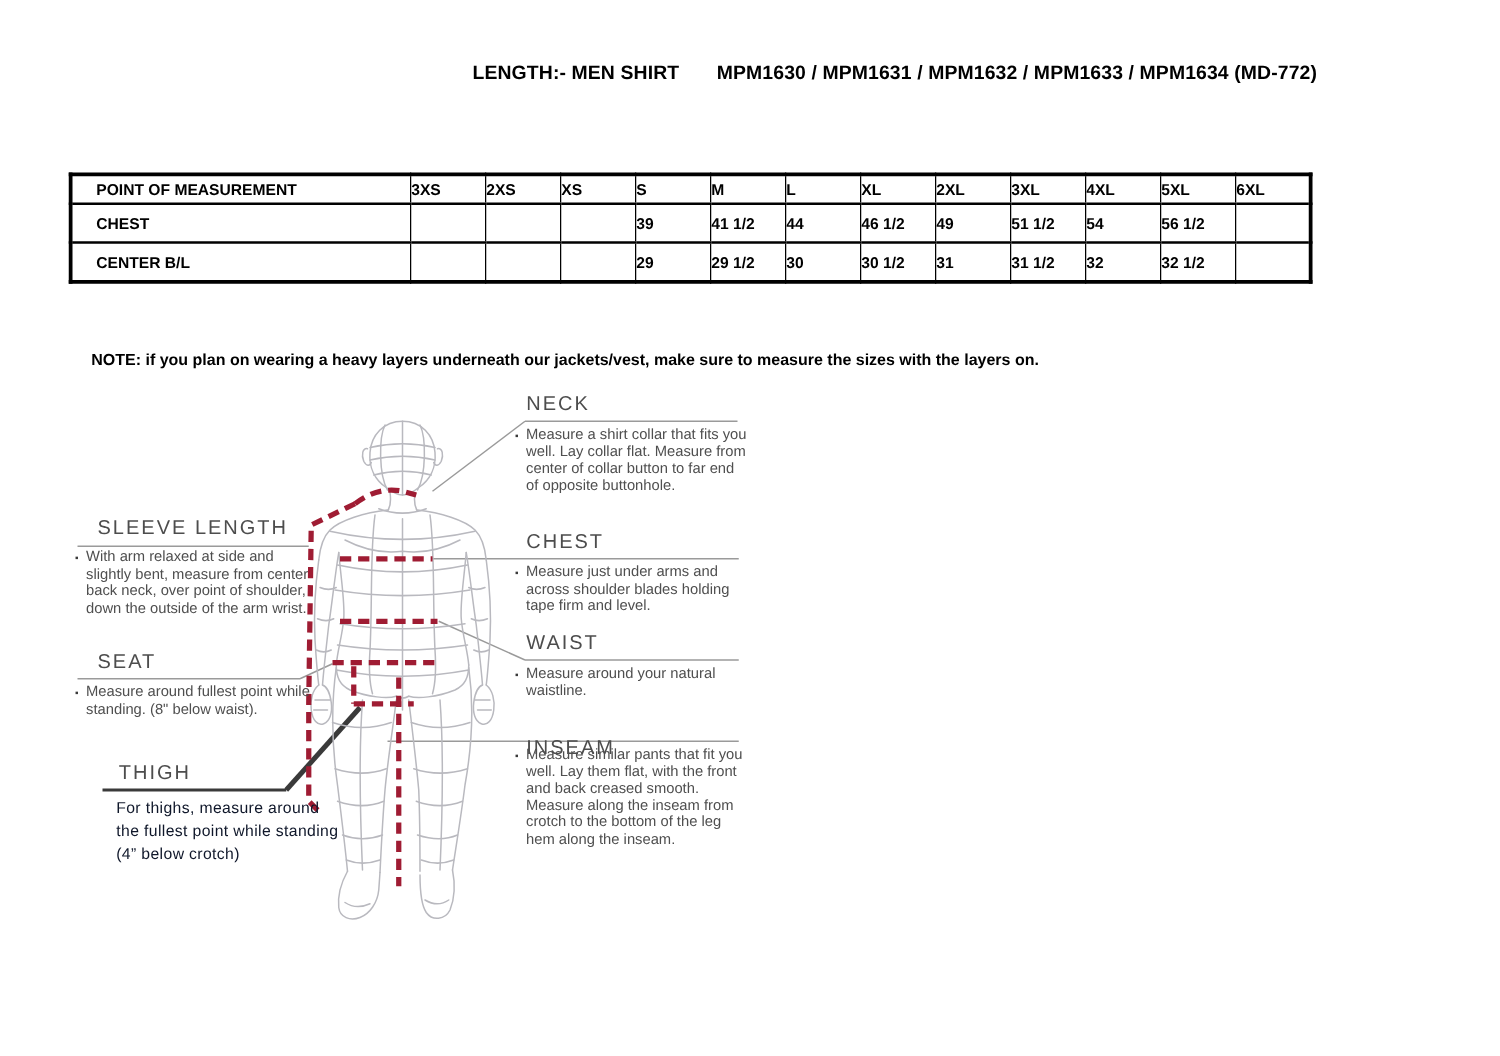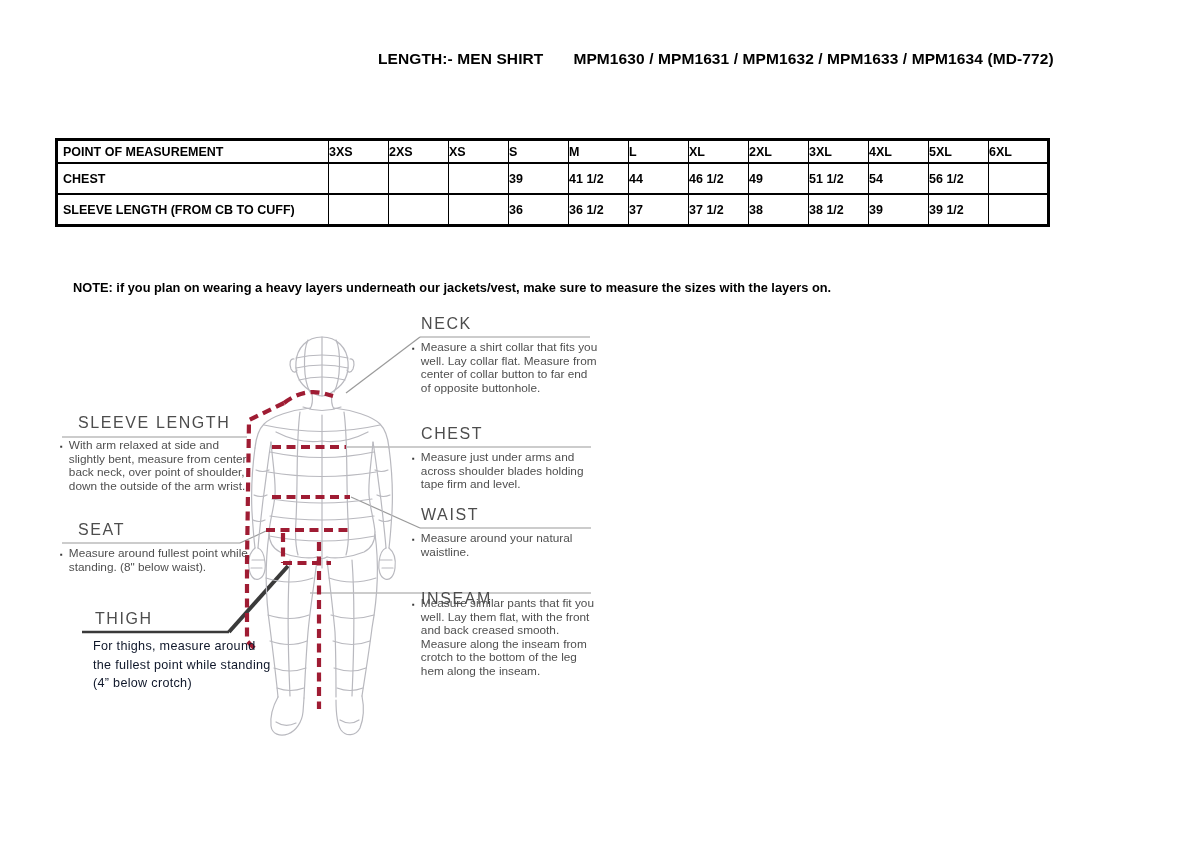--- a/index.html
+++ b/index.html
@@ -16,21 +16,21 @@
   table.size-table {
     position:absolute; left:55px; top:138px; width:994px;
     border-collapse:collapse; table-layout:fixed; border:3px solid #000;
   }
   .size-table th, .size-table td {
     border:2px solid #000; border-left-width:1px; border-right-width:1px;
     font-size:12.5px; font-weight:bold; color:#000; text-align:left;
     padding:0; height:29px; overflow:hidden; white-space:nowrap;
   }
   .size-table thead th { height:21px; }
-  .size-table .row-label { text-align:left; padding-left:5px; }
+  .size-table .row-label { text-align:left; padding-left:19px; }
 
   .note { position:absolute; left:57px; top:280px; font-size:12.8px; font-weight:bold; color:#000;margin-left:16px; }
 
   .guide-heading {
     position:absolute; font-size:16px; letter-spacing:1.6px; color:#4d4d4d; white-space:nowrap;
   }
   .guide-text {
     position:absolute; display:flex; gap:6px; font-size:11.8px; line-height:13.6px; color:#4f4f4f;
   }
   .guide-text .bullet { font-size:8px; line-height:13px; color:#3a3a3a; flex:0 0 auto; margin-top:1px; }
@@ -92,32 +92,32 @@
         <td>41 1/2</td>
         <td>44</td>
         <td>46 1/2</td>
         <td>49</td>
         <td>51 1/2</td>
         <td>54</td>
         <td>56 1/2</td>
         <td></td>
       </tr>
       <tr>
-        <td class="row-label">SLEEVE LENGTH (FROM CB TO CUFF)</td>
-        <td></td>
-        <td></td>
-        <td></td>
-        <td>36</td>
-        <td>36 1/2</td>
-        <td>37</td>
-        <td>37 1/2</td>
-        <td>38</td>
-        <td>38 1/2</td>
-        <td>39</td>
-        <td>39 1/2</td>
+        <td class="row-label">CENTER B/L</td>
+        <td></td>
+        <td></td>
+        <td></td>
+        <td>29</td>
+        <td>29 1/2</td>
+        <td>30</td>
+        <td>30 1/2</td>
+        <td>31</td>
+        <td>31 1/2</td>
+        <td>32</td>
+        <td>32 1/2</td>
         <td></td>
       </tr>
     </tbody>
 </table>
 
 <div class="note">NOTE: if you plan on wearing a heavy layers underneath our jackets/vest, make sure to measure the sizes with the layers on.</div>
 
 <svg class="diagram" width="1200" height="845" viewBox="0 0 1200 845">
 
   <g>

